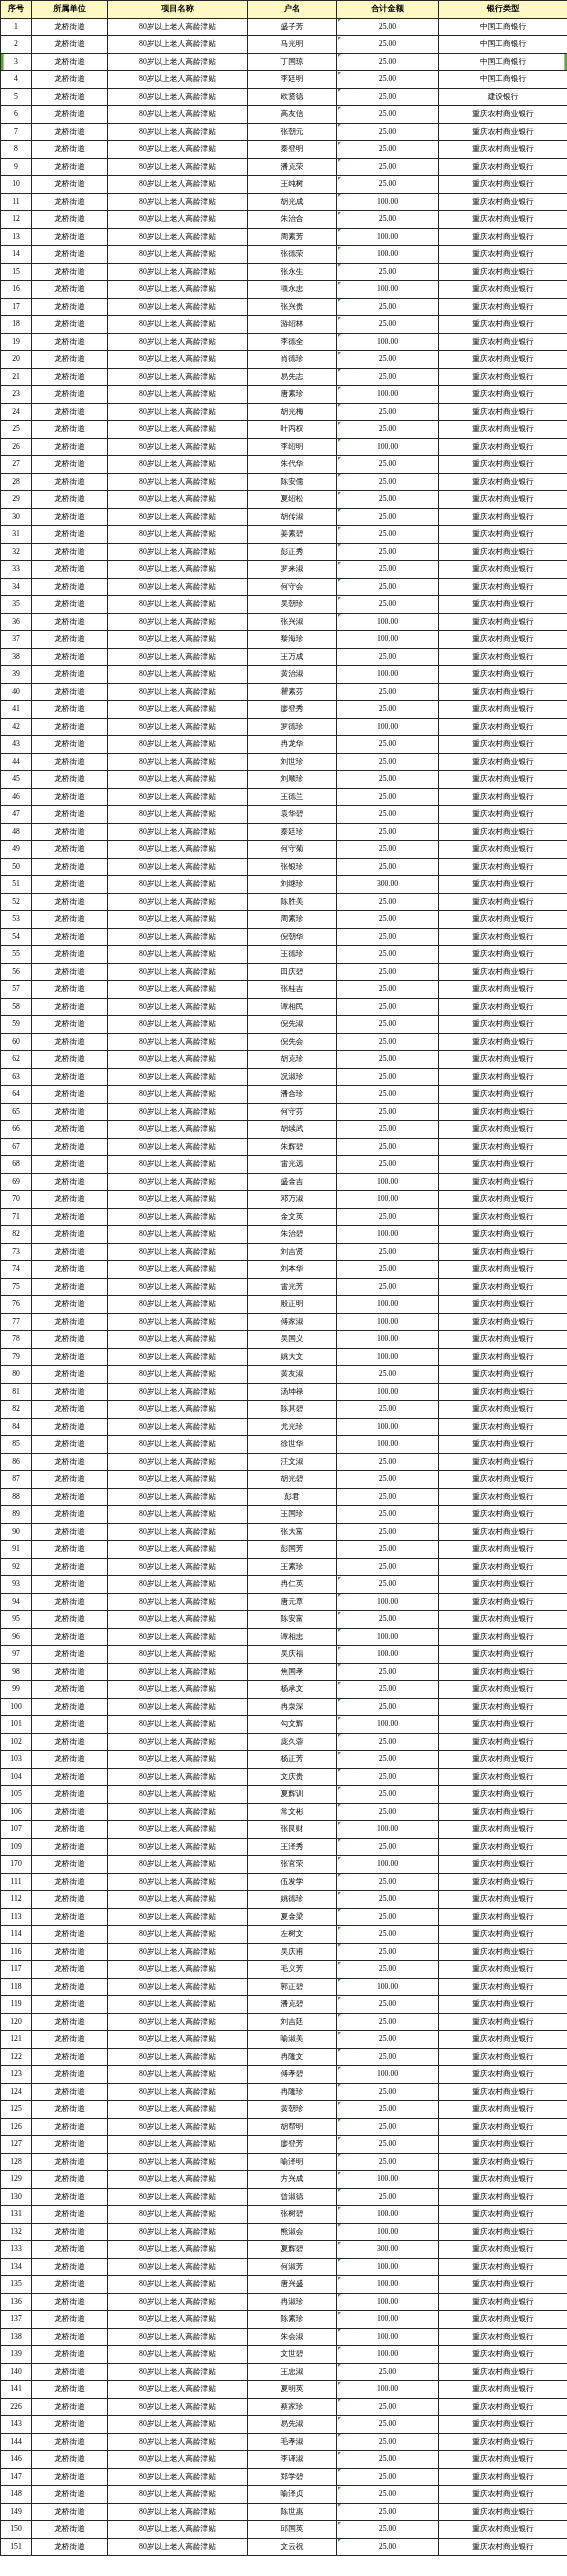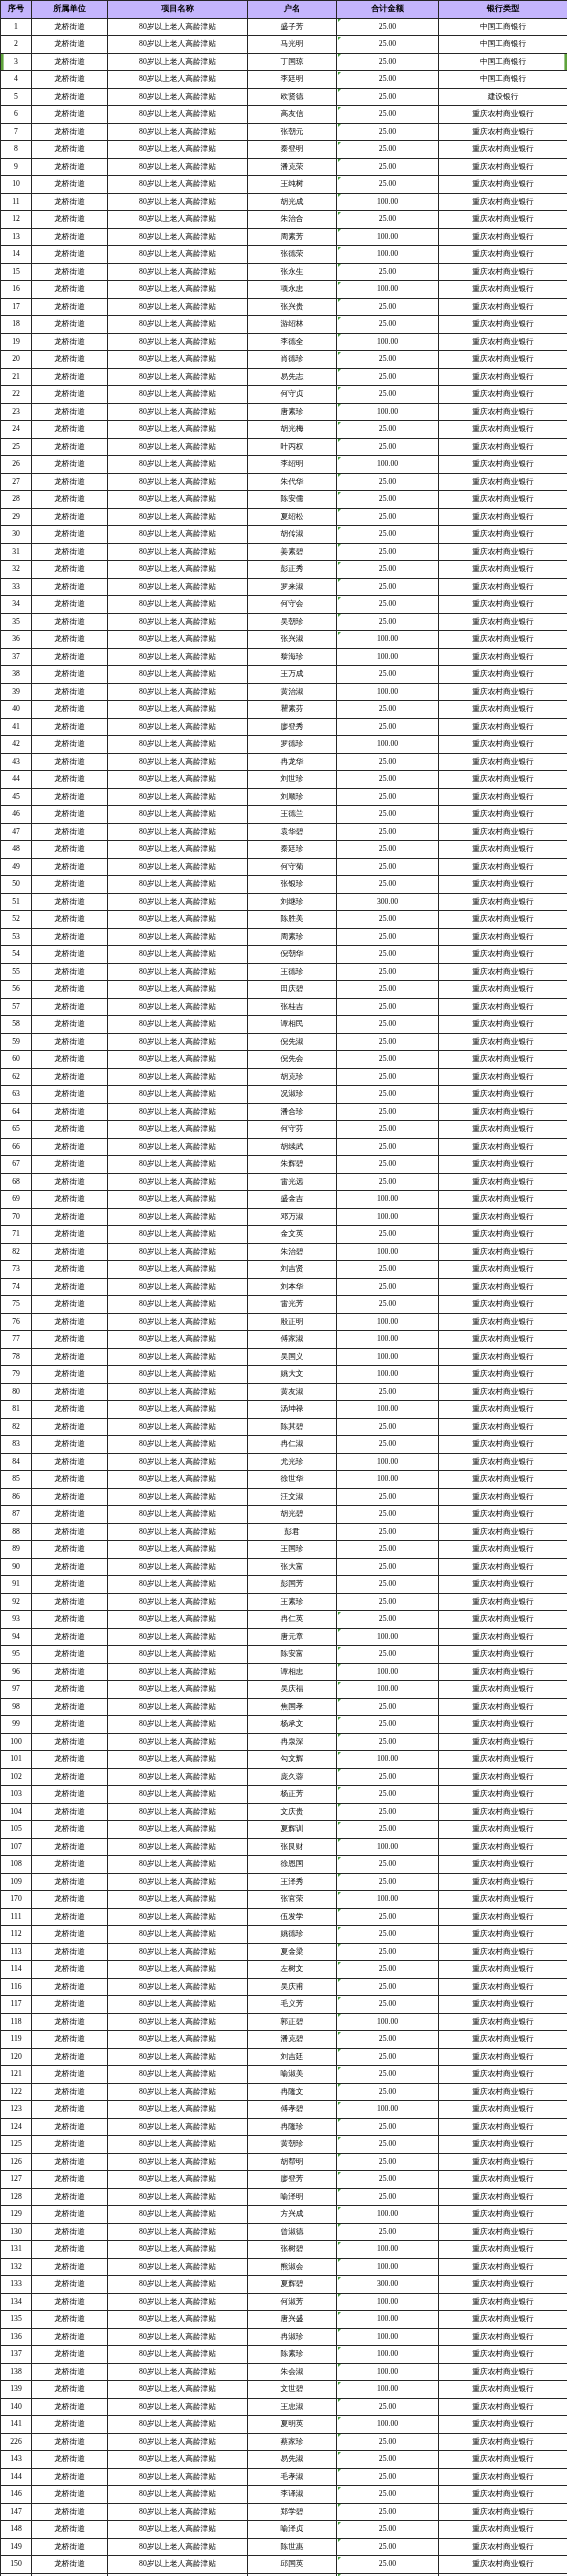--- a/index.html
+++ b/index.html
@@ -1,20 +1,20 @@
 <!DOCTYPE html>
 <html style="font-size:8.2px"><head>
 <meta charset="utf-8">
 <style>
   html,body{margin:0;padding:0;background:#fff;}
   body{width:567px;font-family:"Liberation Serif","DejaVu Serif",serif;color:#000;}
   table{border-collapse:collapse;table-layout:fixed;width:567px;}
   th,td{border:0.5px solid #262626;height:16.5px;padding:0;text-align:center;
         font-size:7.7px;line-height:16.5px;overflow:hidden;white-space:nowrap;}
-  th{font-weight:bold;font-size:8.2px;background:#c4b5fd;}
+  th{font-weight:bold;font-size:8.2px;background:#fef9c3;}
   td.c-amount{position:relative;}
   .tri{position:absolute;left:0.5px;top:0.5px;width:0;height:0;
        border-top:3.1px solid #3e9c35;border-right:3.1px solid transparent;display:block;}
   tr.selected td:first-child{box-shadow:inset 2.6px 0 0 #5fa33c;}
   tr.selected td:last-child{box-shadow:inset -2.6px 0 0 #5fa33c;}
 </style>
 </head>
 <body>
 
 <table>
@@ -199,28 +199,20 @@
   </tr>
       <tr>
     <td>21</td>
     <td>龙桥街道</td>
     <td>80岁以上老人高龄津贴</td>
     <td>易先志</td>
     <td class="c-amount"><span class="tri"></span><span>25.00</span></td>
     <td>重庆农村商业银行</td>
   </tr>
       <tr>
-    <td>22</td>
-    <td>龙桥街道</td>
-    <td>80岁以上老人高龄津贴</td>
-    <td>何守贞</td>
-    <td class="c-amount"><span class="tri"></span><span>25.00</span></td>
-    <td>重庆农村商业银行</td>
-  </tr>
-      <tr>
     <td>23</td>
     <td>龙桥街道</td>
     <td>80岁以上老人高龄津贴</td>
     <td>唐素珍</td>
     <td class="c-amount"><span class="tri"></span><span>100.00</span></td>
     <td>重庆农村商业银行</td>
   </tr>
       <tr>
     <td>24</td>
     <td>龙桥街道</td>
@@ -679,28 +671,20 @@
   </tr>
       <tr>
     <td>82</td>
     <td>龙桥街道</td>
     <td>80岁以上老人高龄津贴</td>
     <td>陈其碧</td>
     <td class="c-amount"><span>25.00</span></td>
     <td>重庆农村商业银行</td>
   </tr>
       <tr>
-    <td>83</td>
-    <td>龙桥街道</td>
-    <td>80岁以上老人高龄津贴</td>
-    <td>冉仁淑</td>
-    <td class="c-amount"><span>25.00</span></td>
-    <td>重庆农村商业银行</td>
-  </tr>
-      <tr>
     <td>84</td>
     <td>龙桥街道</td>
     <td>80岁以上老人高龄津贴</td>
     <td>尤光珍</td>
     <td class="c-amount"><span>100.00</span></td>
     <td>重庆农村商业银行</td>
   </tr>
       <tr>
     <td>85</td>
     <td>龙桥街道</td>
@@ -863,33 +847,33 @@
   </tr>
       <tr>
     <td>105</td>
     <td>龙桥街道</td>
     <td>80岁以上老人高龄津贴</td>
     <td>夏辉训</td>
     <td class="c-amount"><span class="tri"></span><span>25.00</span></td>
     <td>重庆农村商业银行</td>
   </tr>
       <tr>
+    <td>106</td>
+    <td>龙桥街道</td>
+    <td>80岁以上老人高龄津贴</td>
+    <td>常文彬</td>
+    <td class="c-amount"><span class="tri"></span><span>25.00</span></td>
+    <td>重庆农村商业银行</td>
+  </tr>
+      <tr>
     <td>107</td>
     <td>龙桥街道</td>
     <td>80岁以上老人高龄津贴</td>
     <td>张艮财</td>
     <td class="c-amount"><span class="tri"></span><span>100.00</span></td>
-    <td>重庆农村商业银行</td>
-  </tr>
-      <tr>
-    <td>108</td>
-    <td>龙桥街道</td>
-    <td>80岁以上老人高龄津贴</td>
-    <td>徐恩国</td>
-    <td class="c-amount"><span class="tri"></span><span>25.00</span></td>
     <td>重庆农村商业银行</td>
   </tr>
       <tr>
     <td>109</td>
     <td>龙桥街道</td>
     <td>80岁以上老人高龄津贴</td>
     <td>王泽秀</td>
     <td class="c-amount"><span class="tri"></span><span>25.00</span></td>
     <td>重庆农村商业银行</td>
   </tr>

